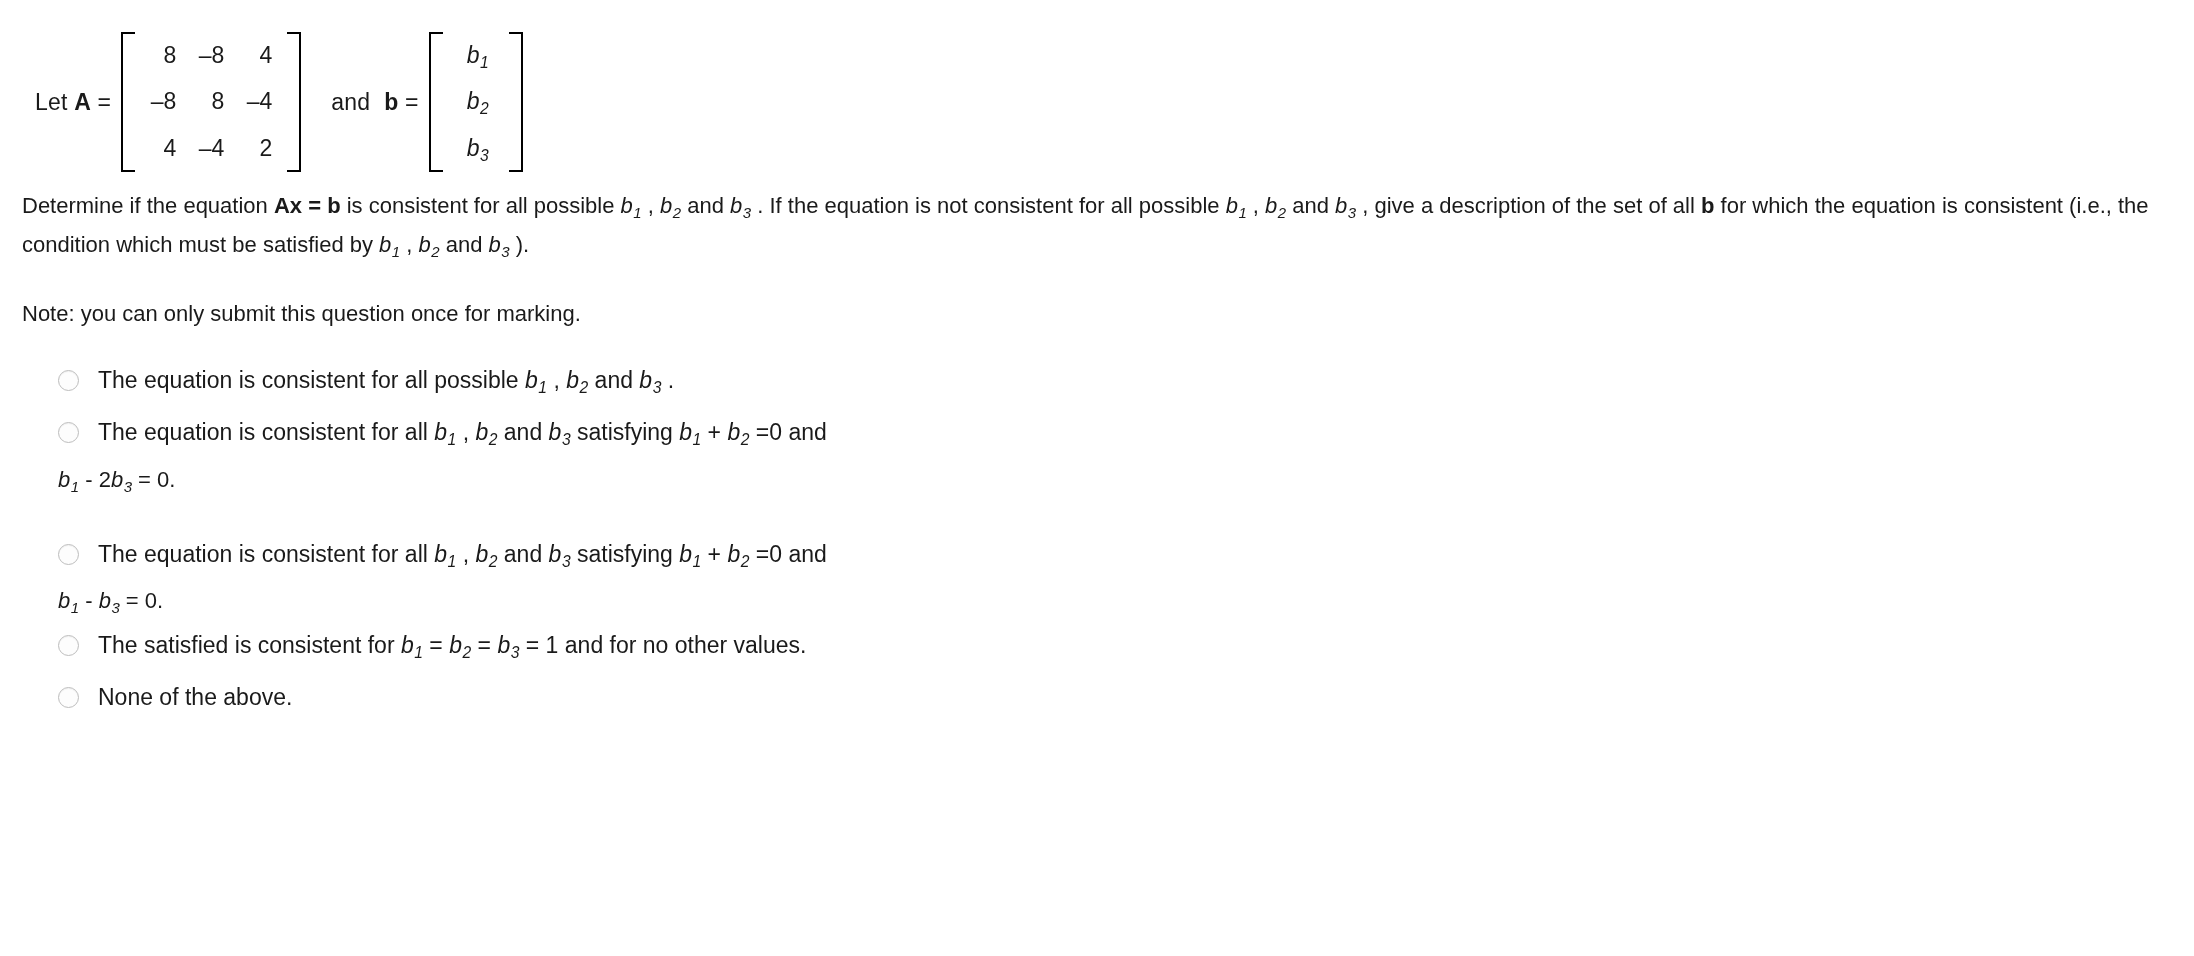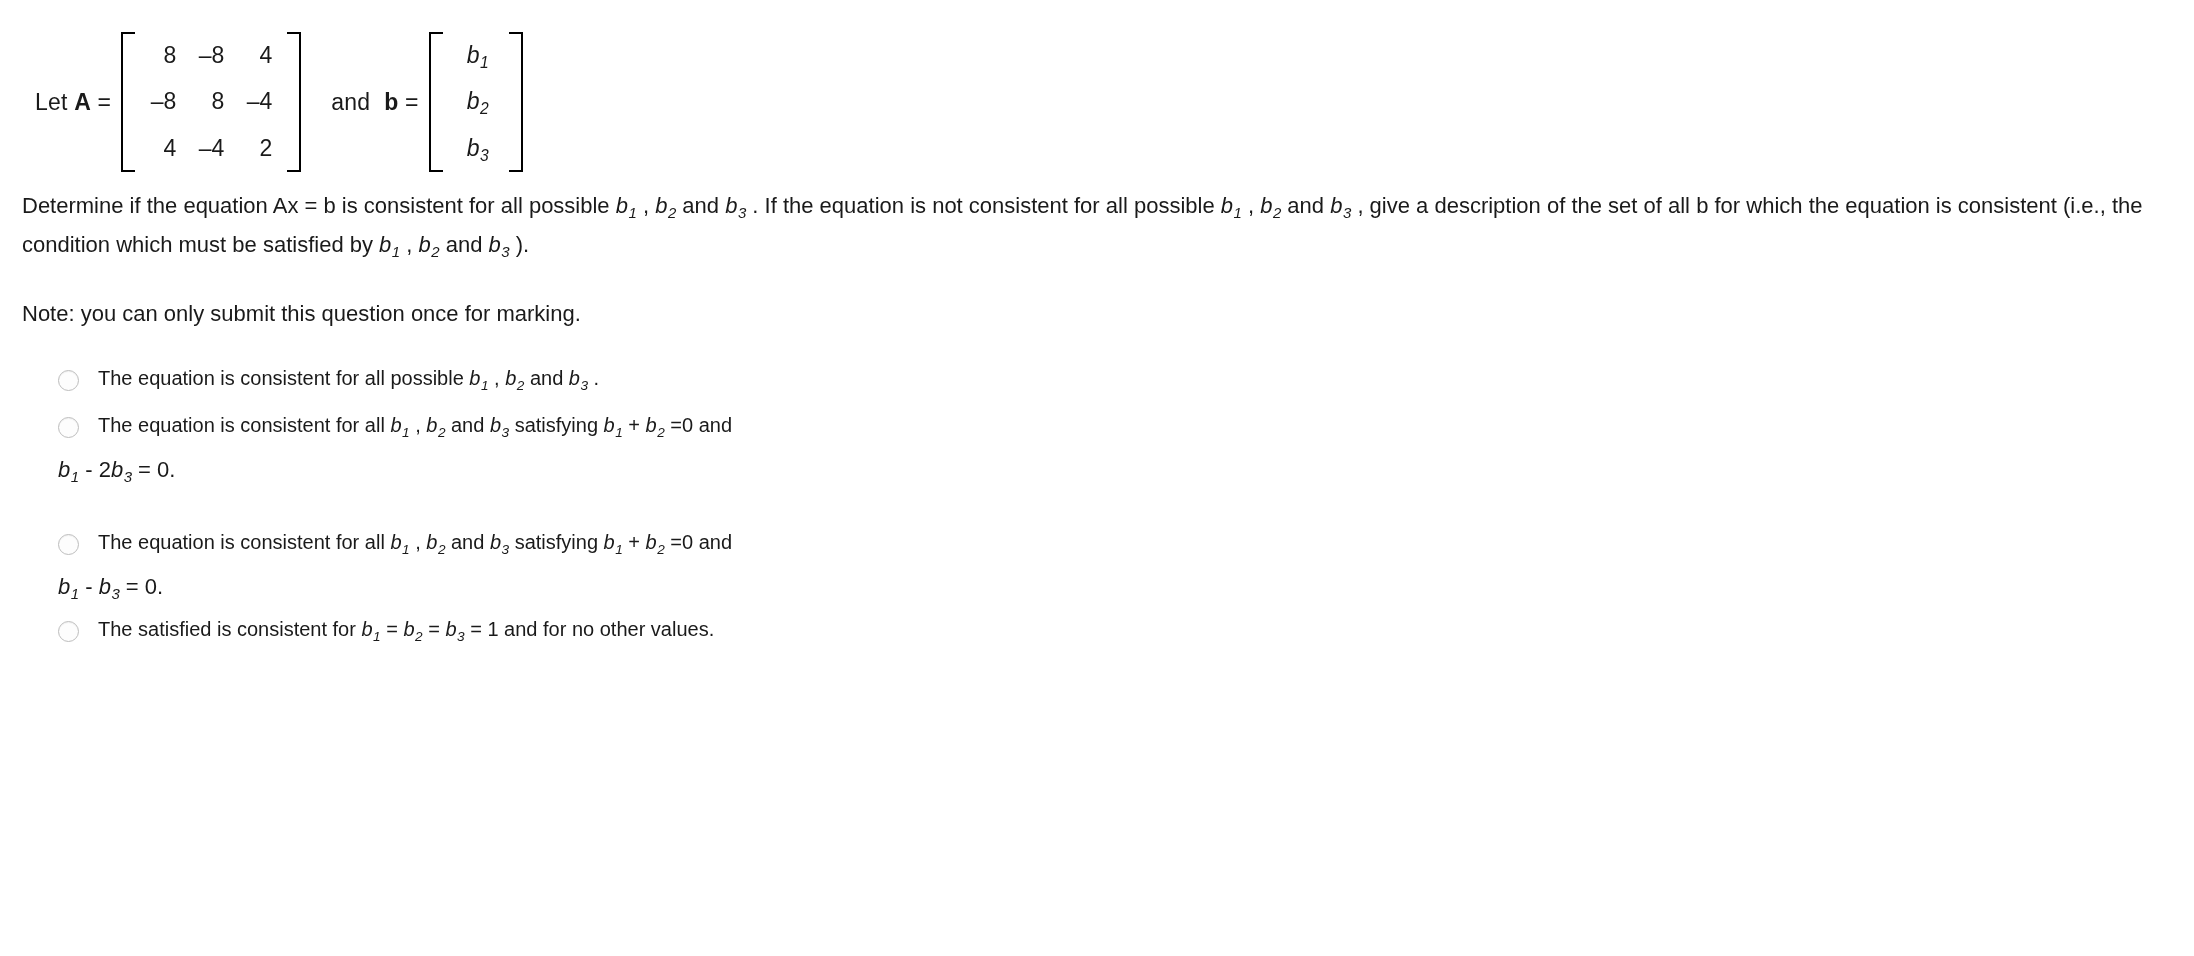--- a/index.html
+++ b/index.html
@@ -87,21 +87,21 @@
   
   .prose {
     padding-left: 22px;
     padding-right: 24px;
     max-width: 2160px;
     line-height: 1.78;
     font-size: 22px;
   }
   .prose.question { margin-top: 10px; }
   .prose.note { margin-top: 30px; }
-  .prose b { font-weight: normal; }
+  .prose b { font-weight: bold; }
 
   
   .options {
     margin-top: 30px;
     padding-left: 58px;
   }
   .option {
     display: flex;
     align-items: flex-start;
     margin-bottom: 16px;
@@ -110,21 +110,21 @@
     flex: none;
     width: 19px;
     height: 19px;
     border-radius: 50%;
     border: 1px solid #bdbdbd;
     background: #fdfdfd;
     box-shadow: inset 0 1px 1px rgba(0,0,0,0.05);
     margin-top: 7px;
     margin-right: 19px;
   }
-  .opt-body { font-size: 20px; line-height: 1.55; }
+  .opt-body { font-size: 23px; line-height: 1.55; }
   .opt-cont {
     margin-top: 16px;
     font-size: 22px;
   }
   .opt-gap { height: 44px; }
 </style>
 </head>
 <body>
 
 <div class="page">
@@ -205,15 +205,19 @@
     </div>
     <div class="opt-cont"><span class="v"><span>b</span><sub>1</sub></span><span> - </span><span class="v"><span>b</span><sub>3</sub></span><span> = 0.</span></div>
 
     <div style="height:14px"></div>
 
     <div class="option">
       <span class="radio"></span>
       <span class="opt-body"><span>The satisfied is consistent for </span><span class="v"><span>b</span><sub>1</sub></span><span> = </span><span class="v"><span>b</span><sub>2</sub></span><span> = </span><span class="v"><span>b</span><sub>3</sub></span><span> = 1 and for no other values.</span></span>
     </div>
 
+    <div class="option">
+      <span class="radio"></span>
+      <span class="opt-body">None of the above.</span>
+    </div>
 
   </div>
 </div>
 
 </body></html>

